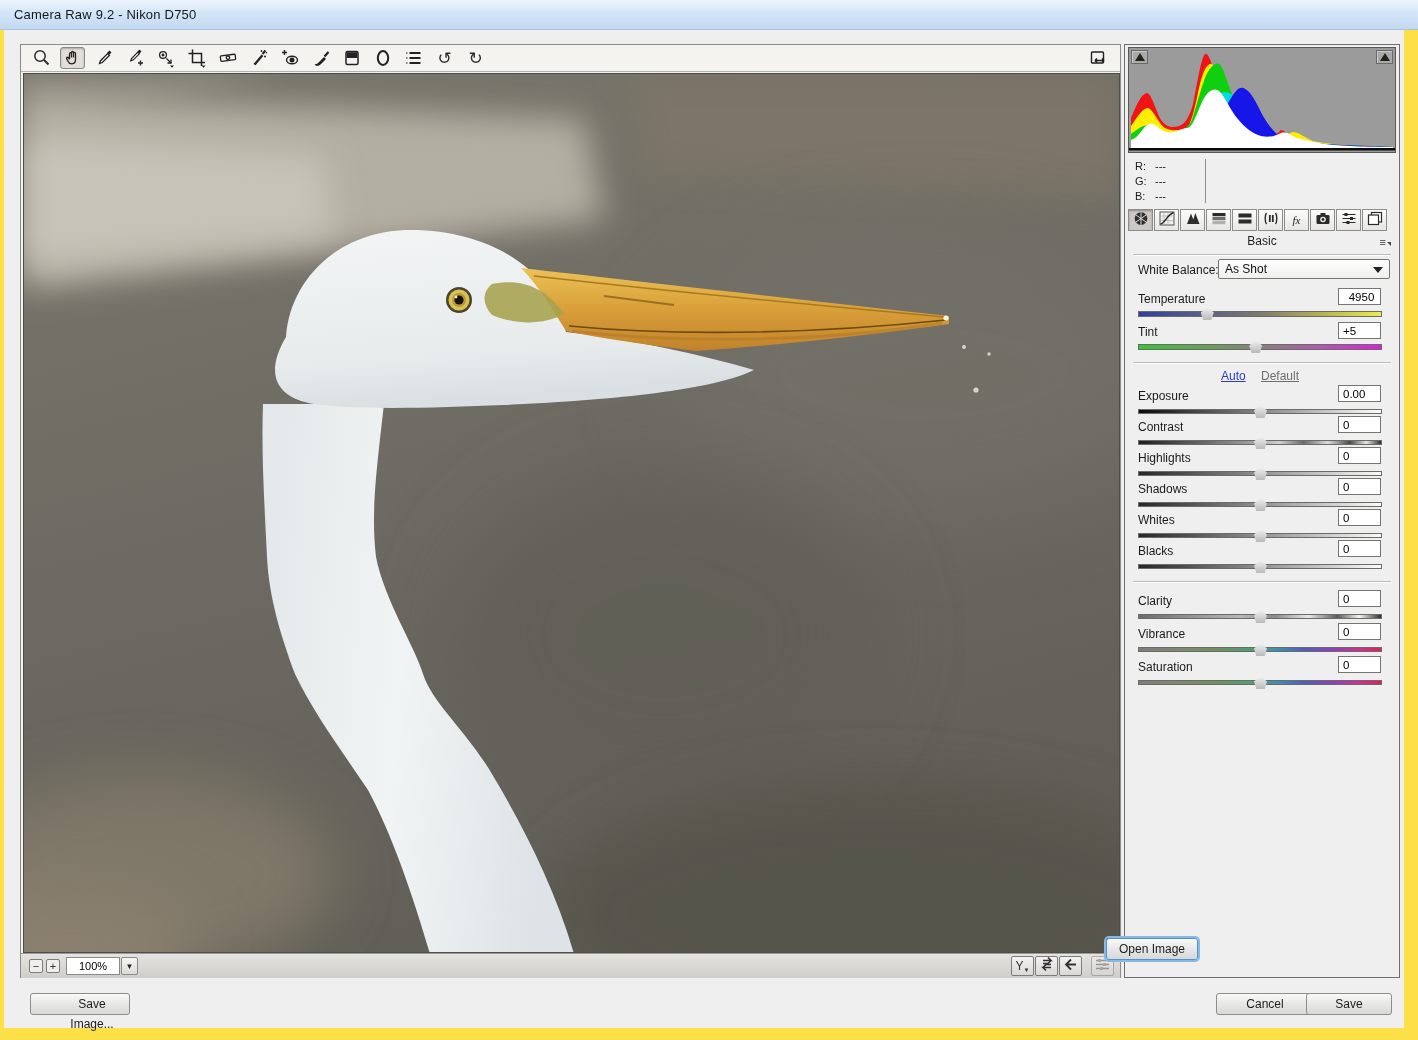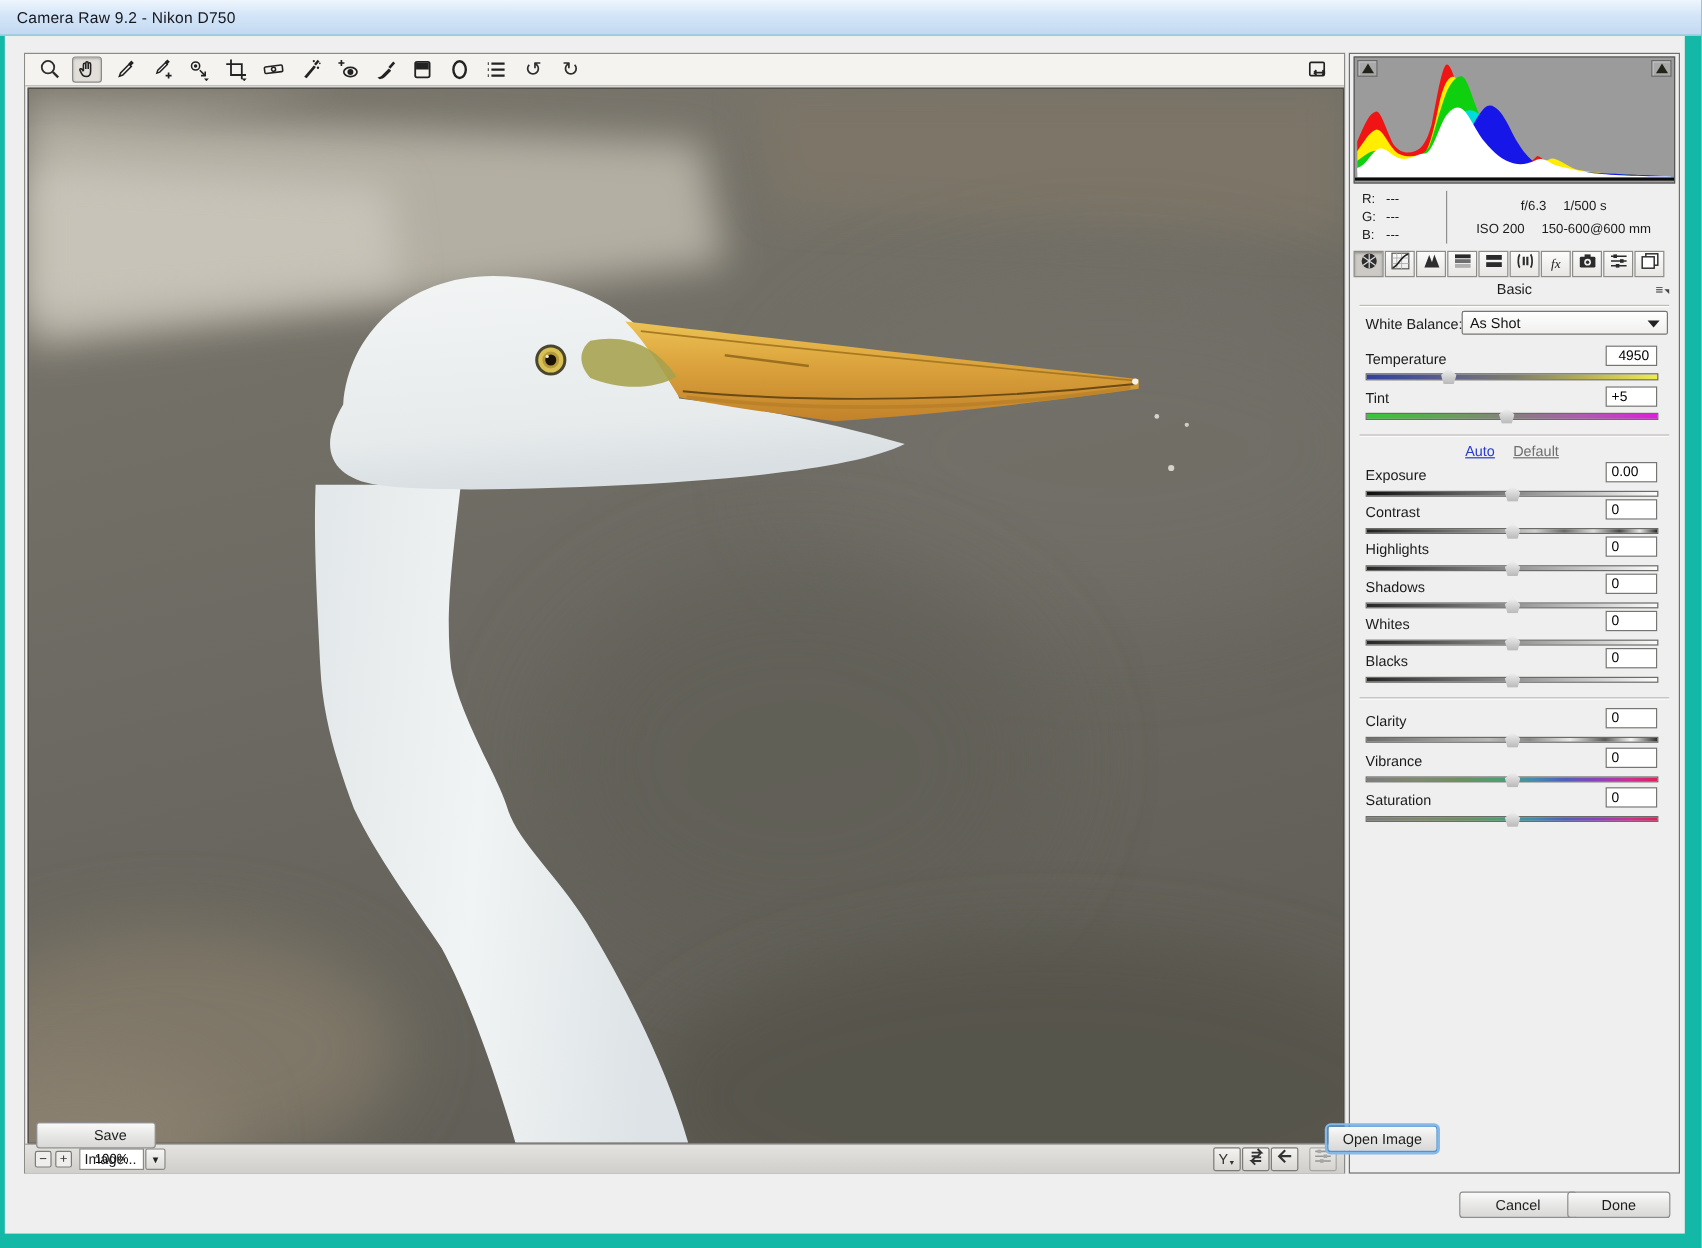--- a/index.html
+++ b/index.html
@@ -1,17 +1,17 @@
 <!DOCTYPE html>
 <html><head>
 <meta charset="utf-8">
 <style>
   * { margin:0; padding:0; box-sizing:border-box; }
   html,body { width:1418px; height:1040px; font-family:"Liberation Sans", sans-serif; }
-  #win { position:relative; width:1418px; height:1040px; background:#14b8a6; overflow:hidden; }
+  #win { position:relative; width:1418px; height:1040px; background:#fde047; overflow:hidden; }
   #titlebar { position:absolute; left:0; top:0; width:1418px; height:30px;
     background:linear-gradient(#eef5fd,#d3e5f8 45%,#c3d9f2); border-bottom:1px solid #a8c3e2; }
   #titlebar .t { position:absolute; left:14px; top:7px; font-size:13px; color:#17171c; letter-spacing:.2px; }
   #content { position:absolute; left:4px; top:30px; width:1400px; height:998px; background:#efefef; }
 
   
   #preview { position:absolute; left:20px; top:44px; width:1101px; height:934px;
     background:#f2f1ef; border:1px solid #8b8b88; }
   #pv-toolbar { position:absolute; left:0; top:0; width:100%; height:27px; background:#f4f3f0;
     border-bottom:1px solid #b5b3af; display:flex; align-items:center; padding-left:8px; gap:6px; }
@@ -90,21 +90,21 @@
 
   #wb-select { position:absolute; left:93px; top:214px; width:172px; height:20px; border:1px solid #767673;
     background:linear-gradient(#ffffff,#f0efee); font-size:12px; color:#111; line-height:18px; padding-left:6px; border-radius:2px; }
   #wb-select .arr { position:absolute; right:6px; top:7px; width:0; height:0;
     border-left:5px solid transparent; border-right:5px solid transparent; border-top:6px solid #222; }
 
   
   .pbtn { position:absolute; height:22px; border:1px solid #8e8e8c; border-radius:3px;
     background:linear-gradient(#fafafa,#e9e9e8 45%,#d9d8d6); font-size:12px; color:#1d1d1d;
     text-align:center; line-height:20px; }
-  #btn-save { left:30px; top:935px; width:100px;padding-left:24px; }
+  #btn-save { left:30px; top:993px; width:100px;padding-left:24px; }
   #btn-open { left:1106px; top:938px; width:92px; border:1px solid #4f93d6; box-shadow:0 0 0 2px #86b9e8; }
   #btn-cancel { left:1216px; top:993px; width:98px; }
   #btn-done { left:1306px; top:993px; width:86px; }
   #wf-link { position:absolute; left:0px; top:997px; width:1338px; text-align:center; font-size:11.5px;
     color:#2b2bd0; text-decoration:underline; }
 </style>
 </head>
 <body>
 
 <div id="win">
@@ -373,24 +373,20 @@
         </div>
     </div>
 
     <div id="exif">
       <div class="rgb">
         <div><i>R:</i><span>---</span></div>
         <div><i>G:</i><span>---</span></div>
         <div><i>B:</i><span>---</span></div>
       </div>
       <div class="vline"></div>
-      <div class="shoot">
-        <div><b>f/6.3</b><b>1/500 s</b></div>
-        <div><b>ISO 200</b><b>150-600@600 mm</b></div>
-      </div>
     </div>
 
     <div id="tabs">
       <div class="tab sel">
           <span><svg width="16" height="15" viewBox="0 0 16 15">
               <circle cx="8" cy="7.5" r="6.3" fill="#2e2e2e"></circle>
               <path d="M8 1.5 V7.5 M3 4 L8 7.5 M3 11 L8 7.5 M8 13.5 V7.5 M13 11 L8 7.5 M13 4 L8 7.5" stroke="#dcdcdc" stroke-width="1"></path>
             </svg></span>
         </div>
       <div class="tab">
@@ -533,14 +529,14 @@
     <div class="lbl" style="left:13px; top:615px;">Saturation</div>
     <input class="vbox" style="left: 213px; top: 611px;" value="0">
     <div class="track g-sat" style="top:635px; height:5px;">
         <div class="thumb" style="left: calc(50% - 6px);"></div>
       </div>
   </div>
 
   <div class="pbtn" id="btn-save">Save Image...</div>
   <div class="pbtn" id="btn-open">Open Image</div>
   <div class="pbtn" id="btn-cancel">Cancel</div>
-  <div class="pbtn" id="btn-done">Done</div>
+  <div class="pbtn" id="btn-done">Save</div>
 </div>
 
 </body></html>

